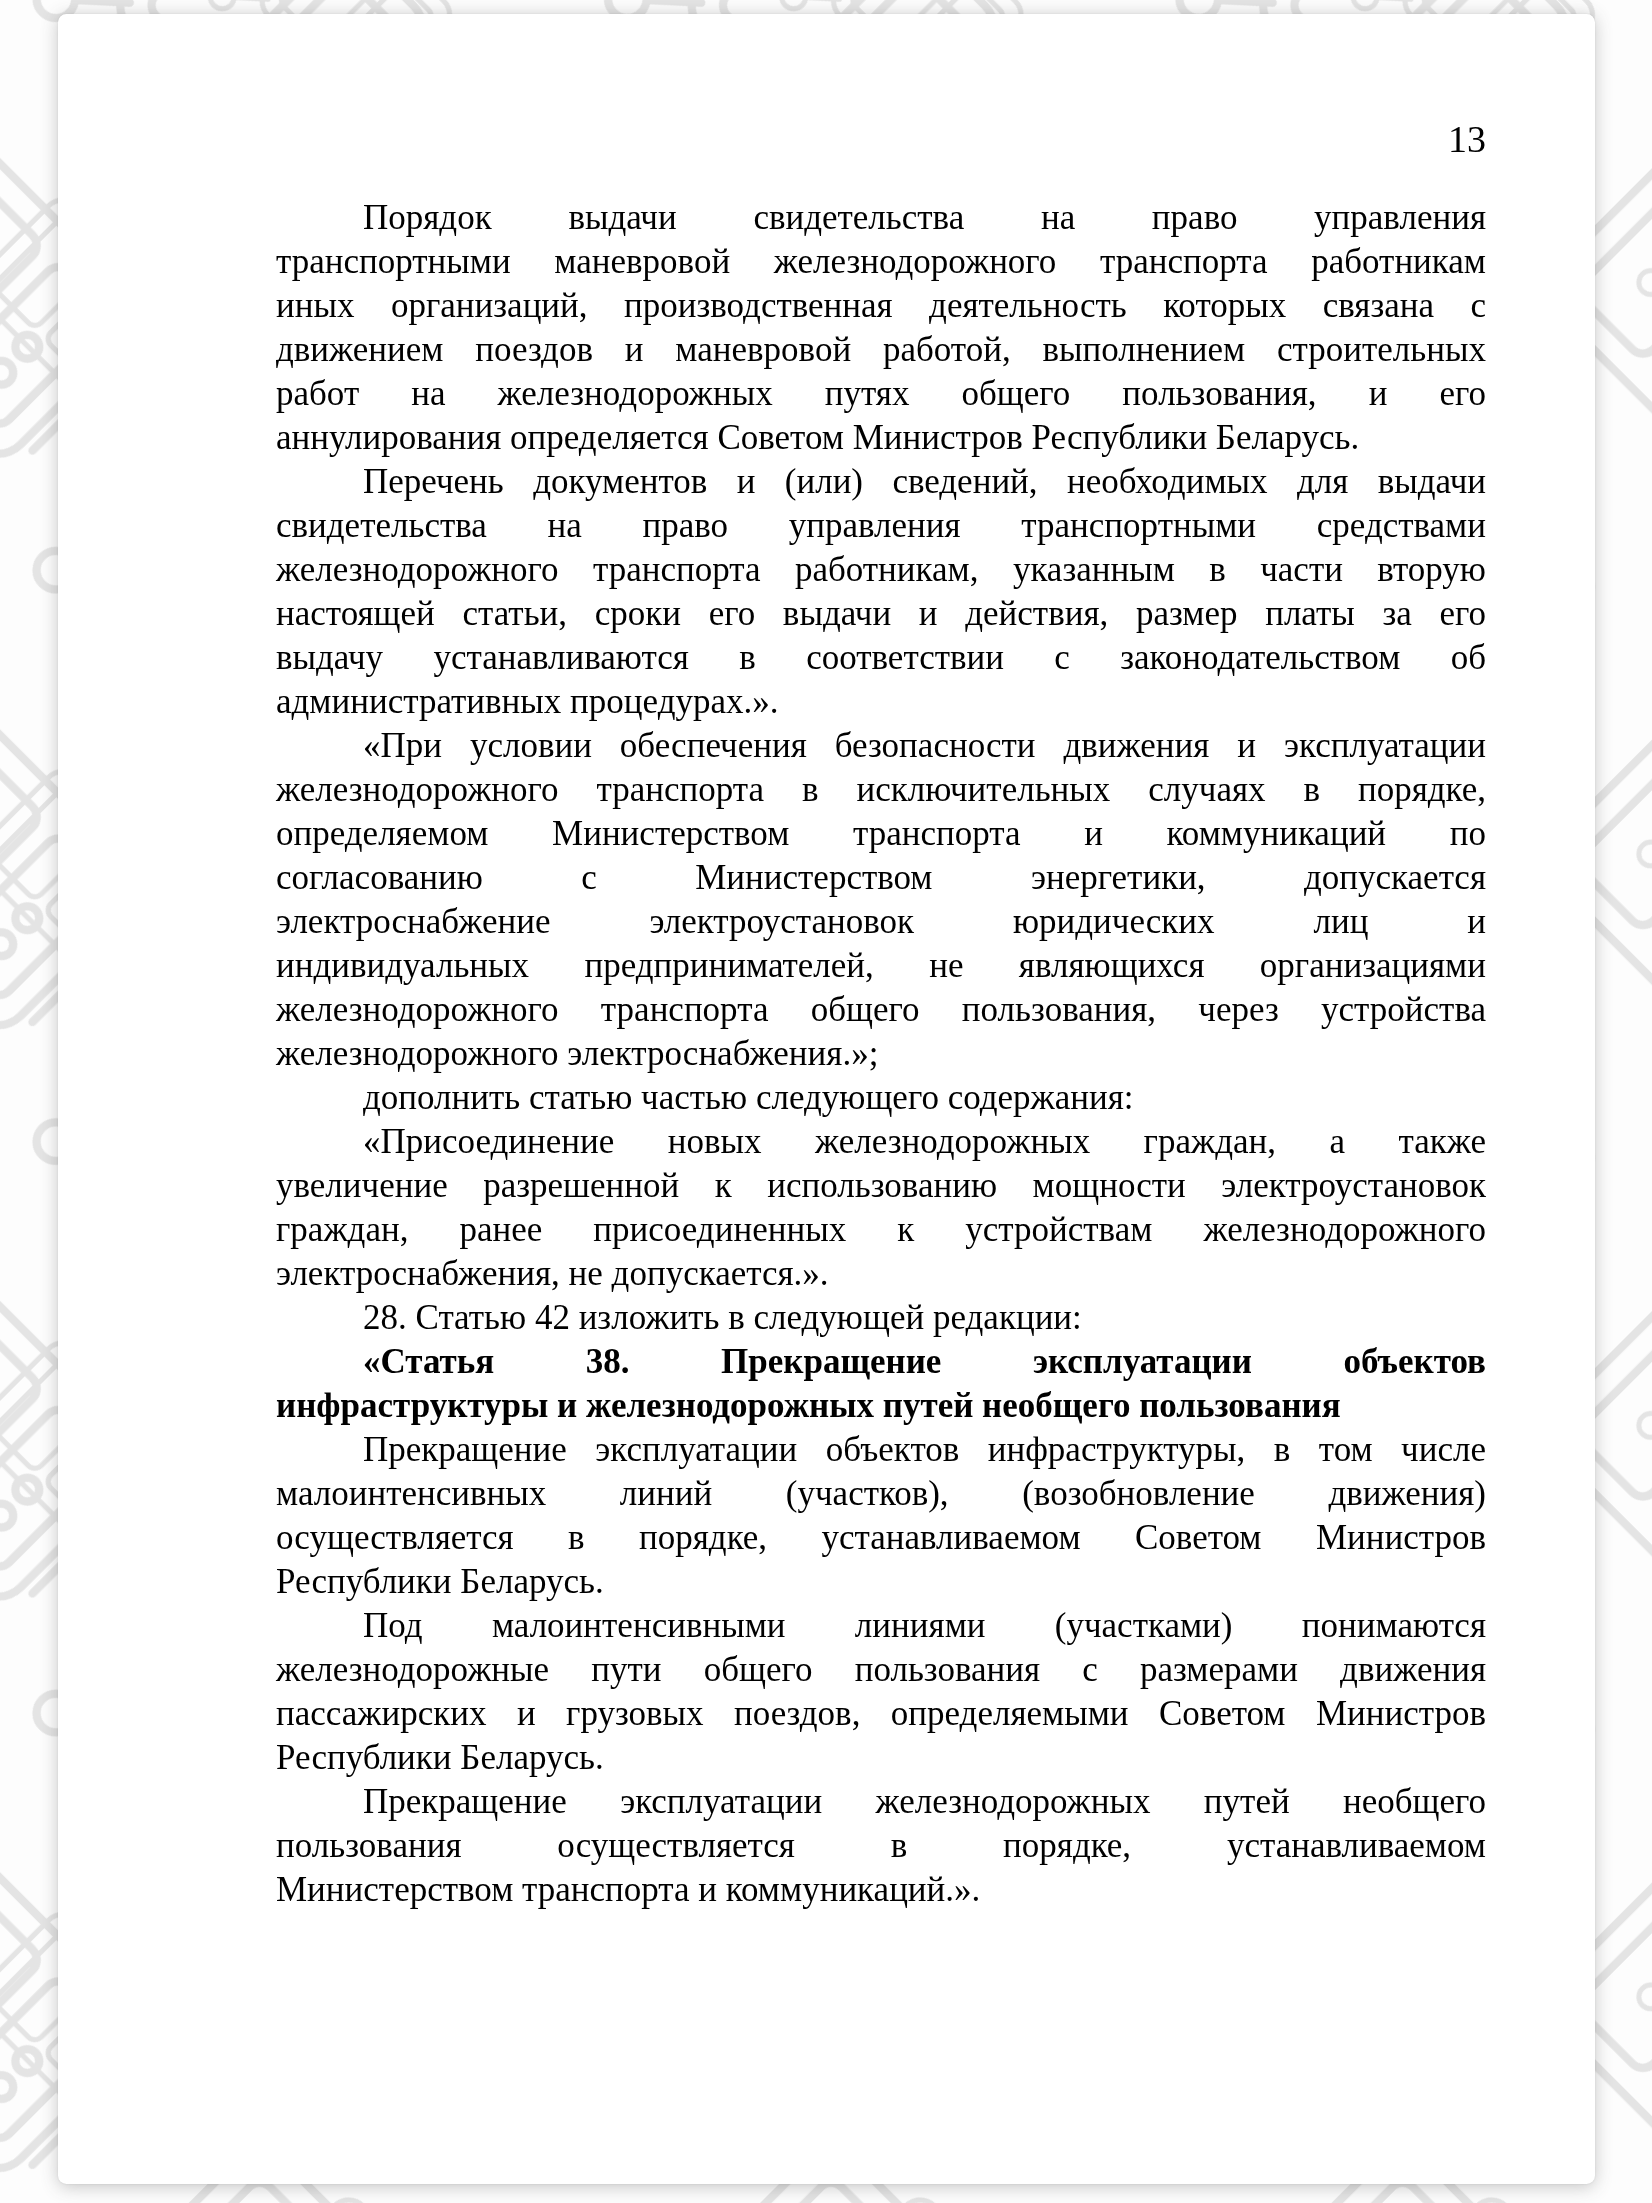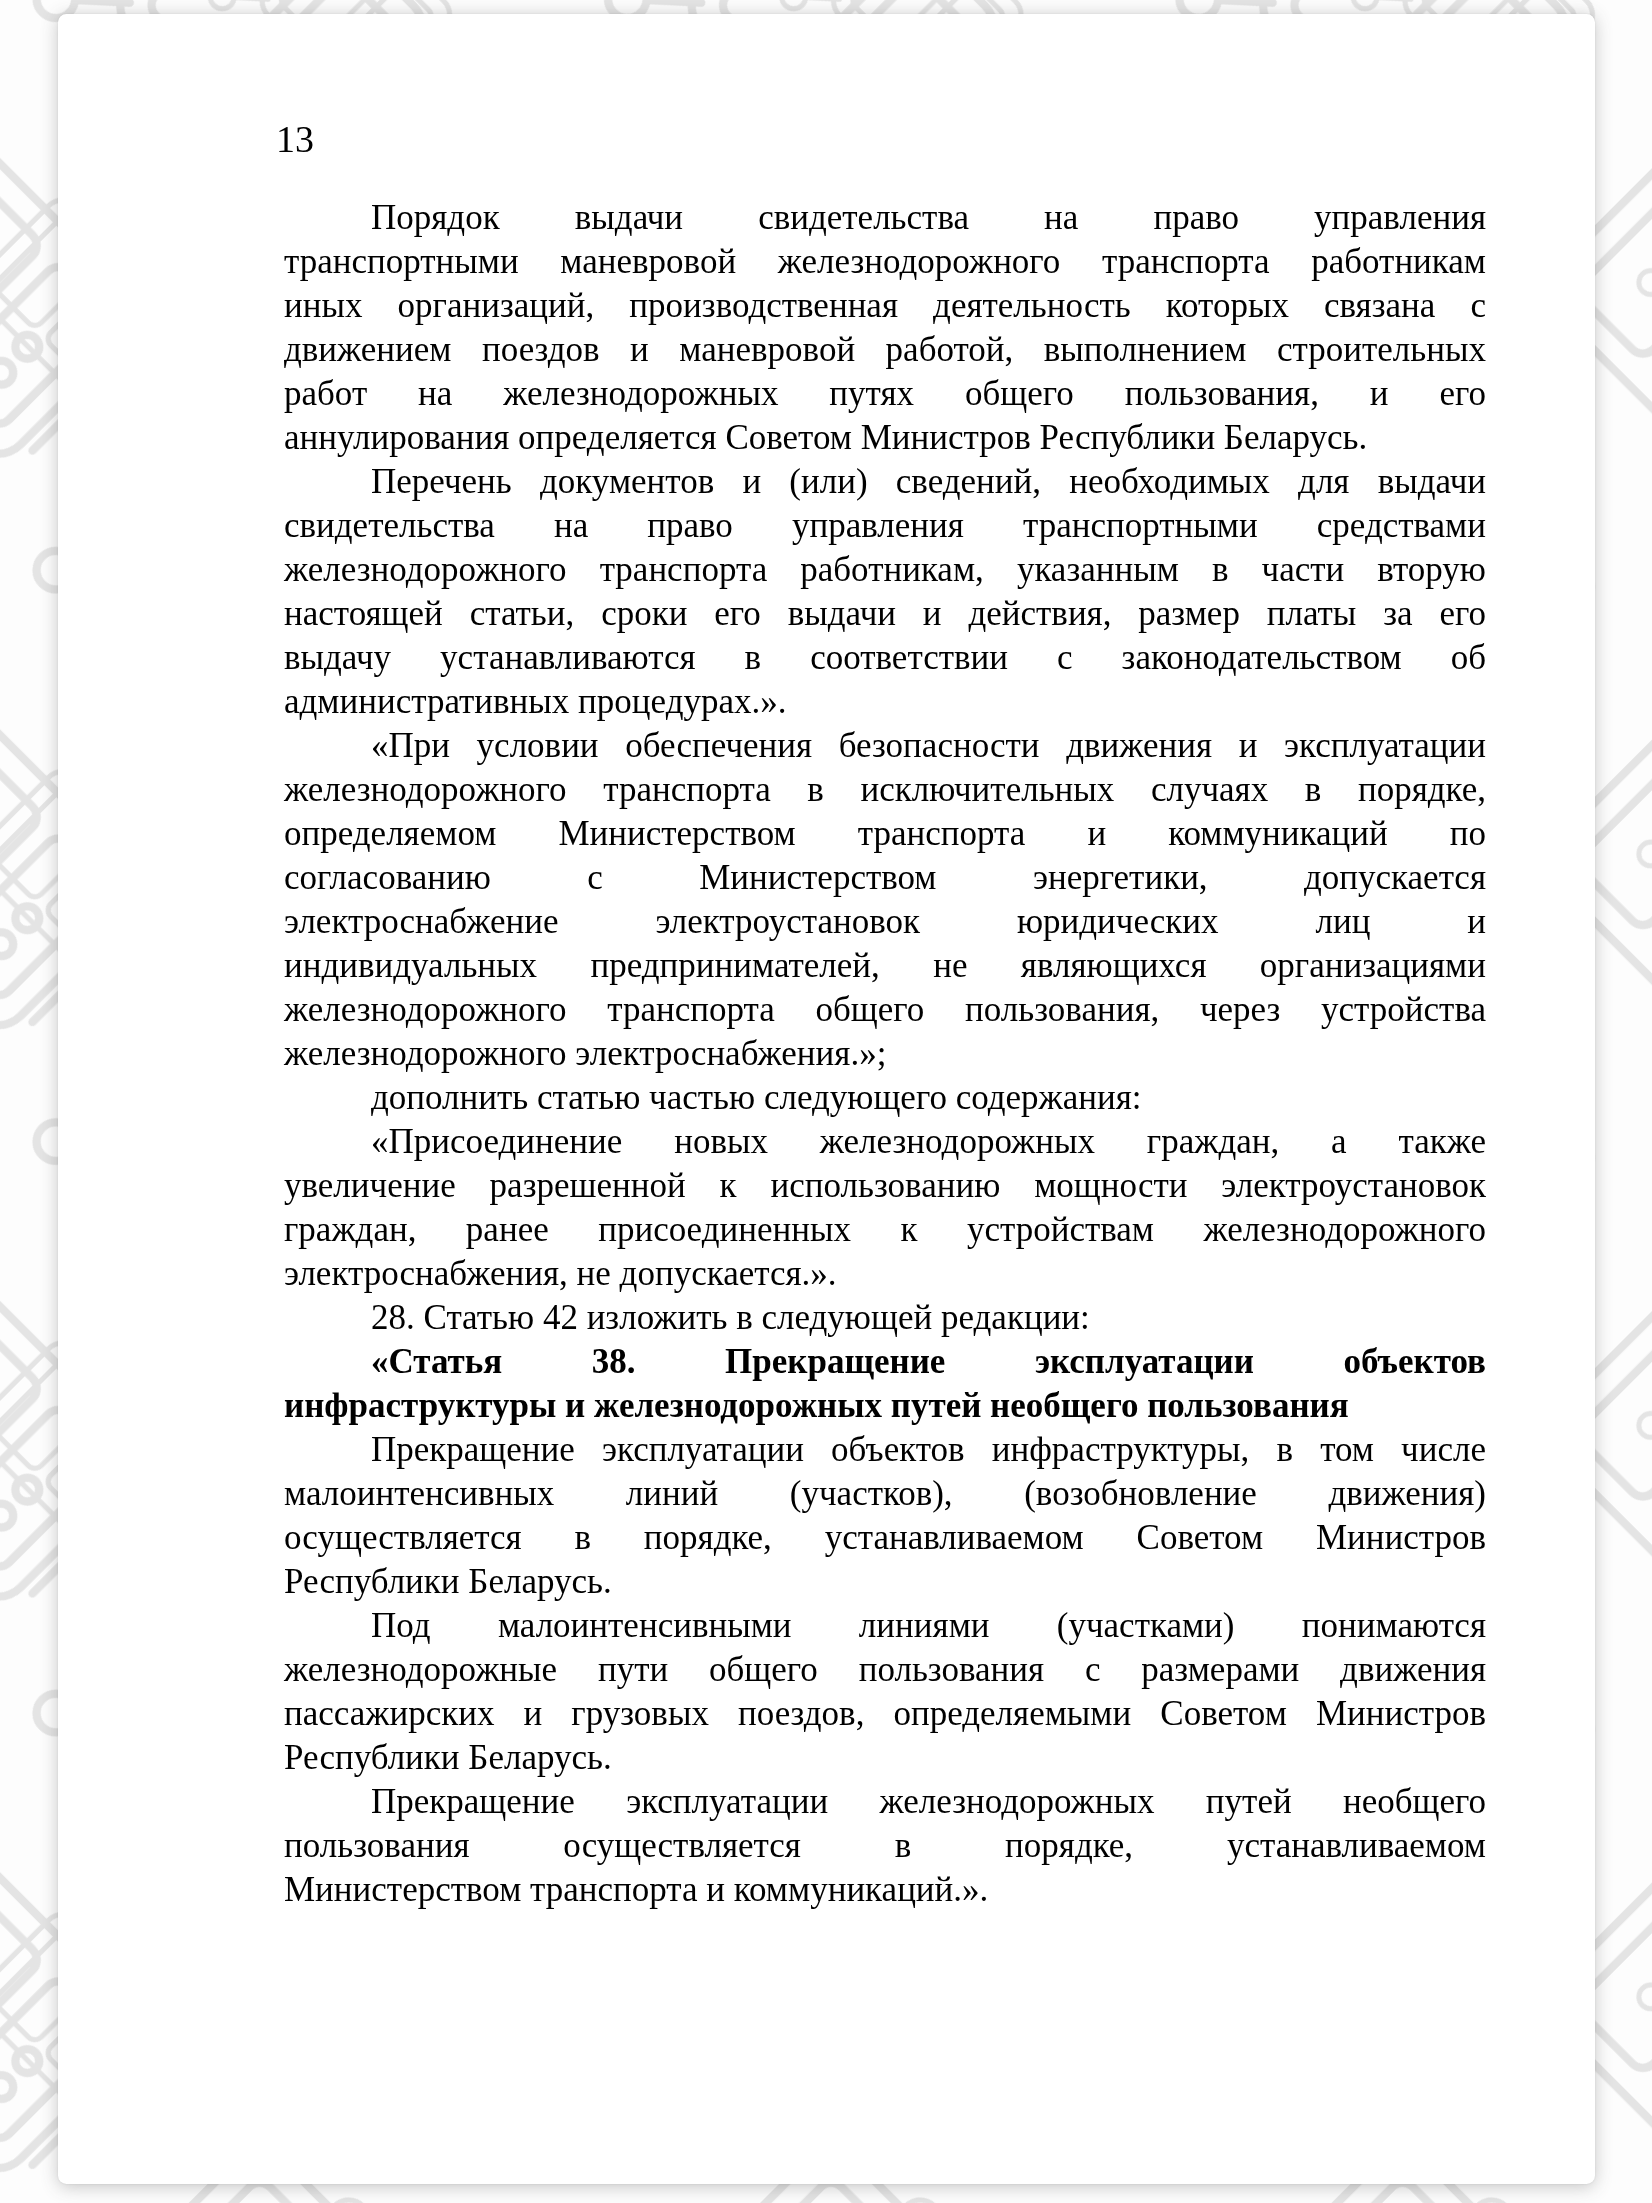--- a/index.html
+++ b/index.html
@@ -29,36 +29,35 @@
     top: 13.8px;
     width: 1537px;
     height: 2170px;
     background: #ffffff;
     border-radius: 8.3px;
     box-shadow: 0 2.8px 16.5px rgba(70,70,70,0.30), 0 0 1.8px rgba(0,0,0,0.12);
     box-sizing: border-box;
     padding: 103px 109px 0 218px;
   }
   .page-number {
-    text-align: left;
+    text-align: right;
     font-size: 38px;
     line-height: 44px;
     margin-bottom: 35px;
     font-family: Liberation Serif, serif;
   }
   .para {
     font-size: 35px;
     line-height: 44px;
     width: 1210px;
   }
   .para .line {
     text-align: justify;
     text-align-last: justify;
     white-space: normal;
-    margin-left: 8px;
   }
   .para .line.first { text-indent: 87px; }
   .para .line.last  { text-align-last: left; }
   .para.bold-head .line { font-weight: bold; }
 </style>
 </head>
 <body>
 
 <div class="canvas">
 

